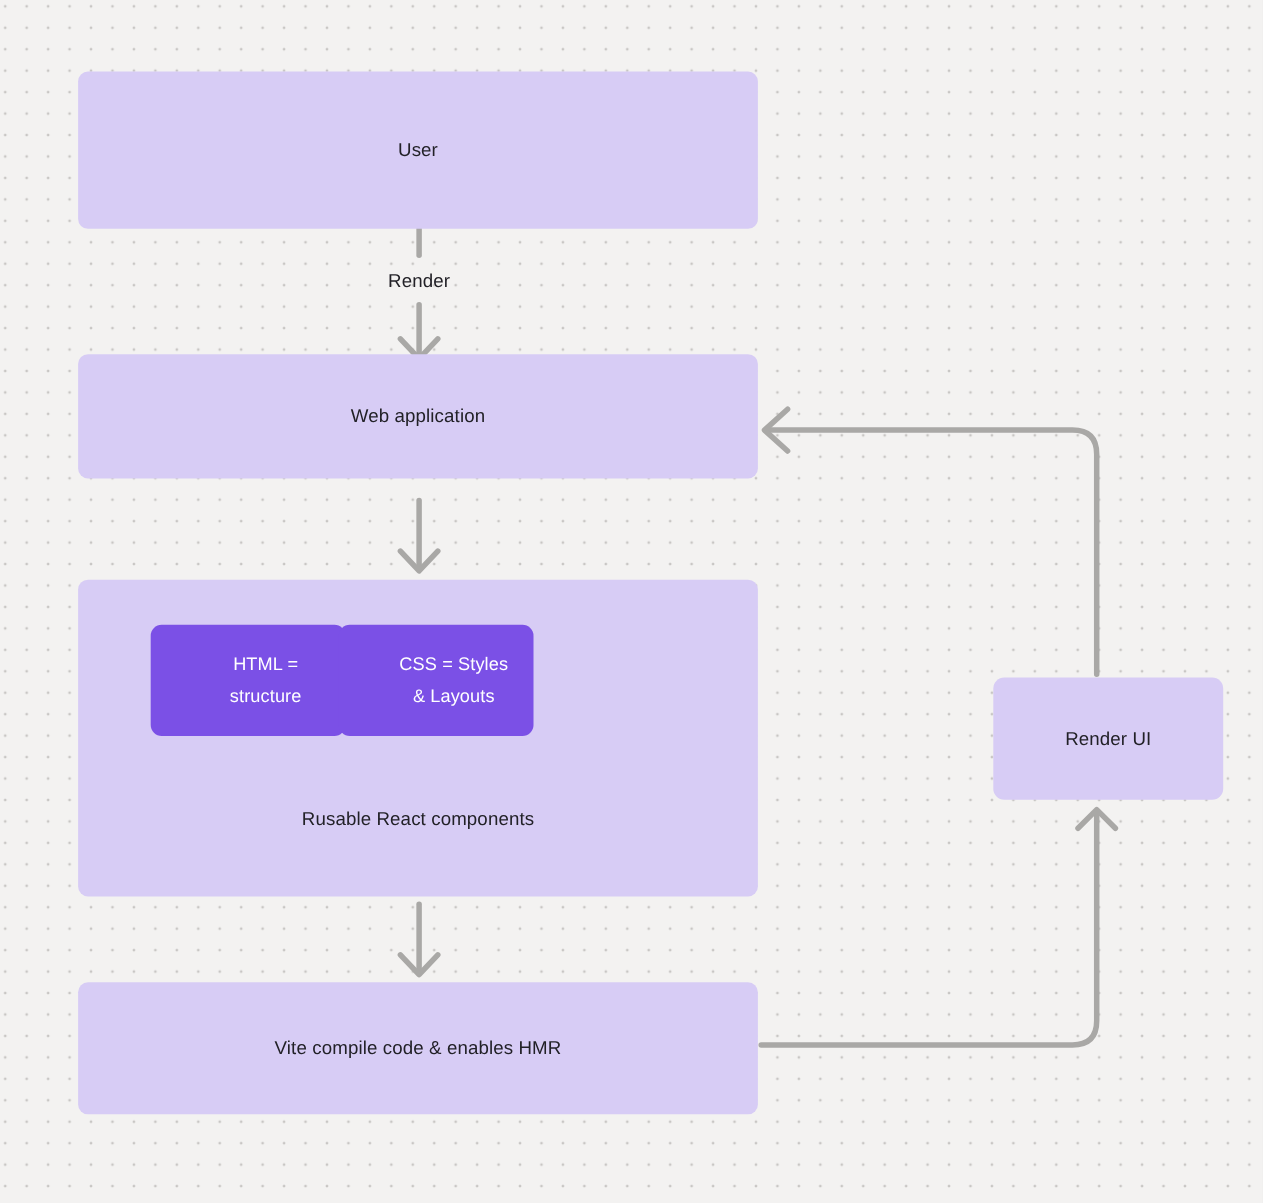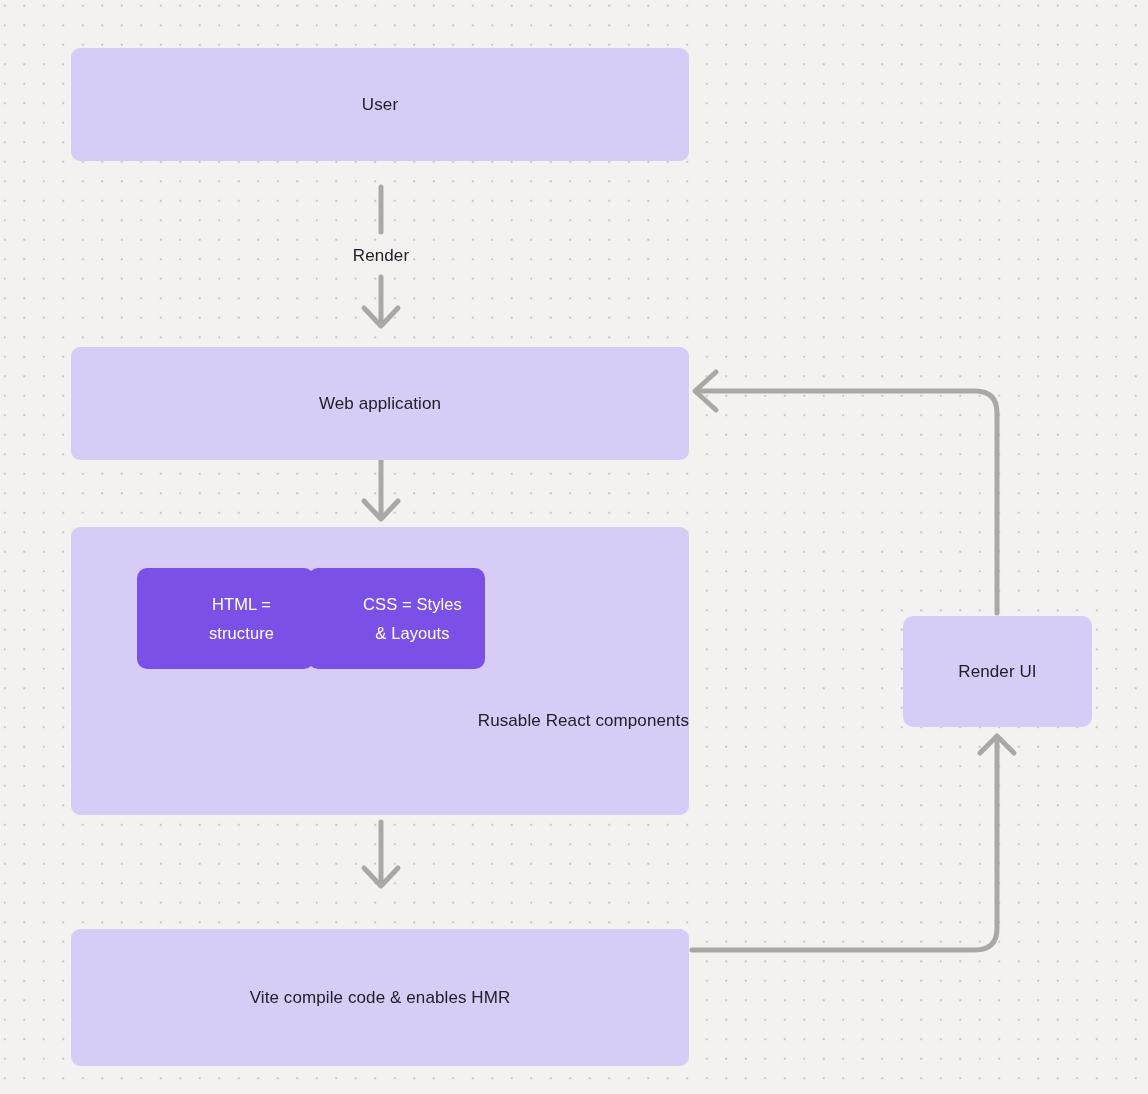--- a/index.html
+++ b/index.html
@@ -23,24 +23,24 @@
     background: var(--node-fill, #d7ccf5);
     border-radius: 9px;
     display: flex;
     align-items: center;
     justify-content: center;
     font-size: 17px;
     font-weight: 500;
     letter-spacing: 0.1px;
     color: var(--text-dark, #222127);
   }
-  #node-user   { left: 71px;  top: 48px;  width: 618px; height: 113px; }
-  #node-webapp { left: 71px;  top: 347px; width: 618px; height: 113px; }
-  #node-vite   { left: 71px;  top: 893px; width: 618px; height: 137px; margin-top: 36px; }
-  #node-render { left: 903px; top: 616px; width: 189px; height: 111px; border-radius: 10px; }
+  #node-user   { left: 71px;  top: 65px;  width: 618px; height: 143px; }
+  #node-webapp { left: 71px;  top: 322px; width: 618px; height: 113px; }
+  #node-vite   { left: 71px;  top: 893px; width: 618px; height: 120px; }
+  #node-render { left: 903px; top: 616px; width: 209px; height: 111px; border-radius: 10px; }
   #node-group  { left: 71px;  top: 527px; width: 618px; height: 288px; display: block; }
 
   .dark-node {
     position: absolute;
     top: 41px;
     width: 145px;
     height: 101px;
     background: var(--node-dark-fill, #7b50e6);
     border-radius: 10px;
     color: var(--text-light, #ffffff);
@@ -56,22 +56,22 @@
     padding-left: 32px;
   }
   #node-html { left: 66px; }
   #node-css  { left: 237px; }
   #node-js   { left: 407px; }
 
   .group-label {
     position: absolute;
     left: 0;
     right: 0;
-    top: 184px;
-    text-align: right;
+    top: 208px;
+    text-align: center;
     font-size: 17px;
     font-weight: 500;
     letter-spacing: 0.1px;
   }
 
   .edge-label {
     position: absolute;
     left: 321px;
     top: 246px;
     width: 120px;

